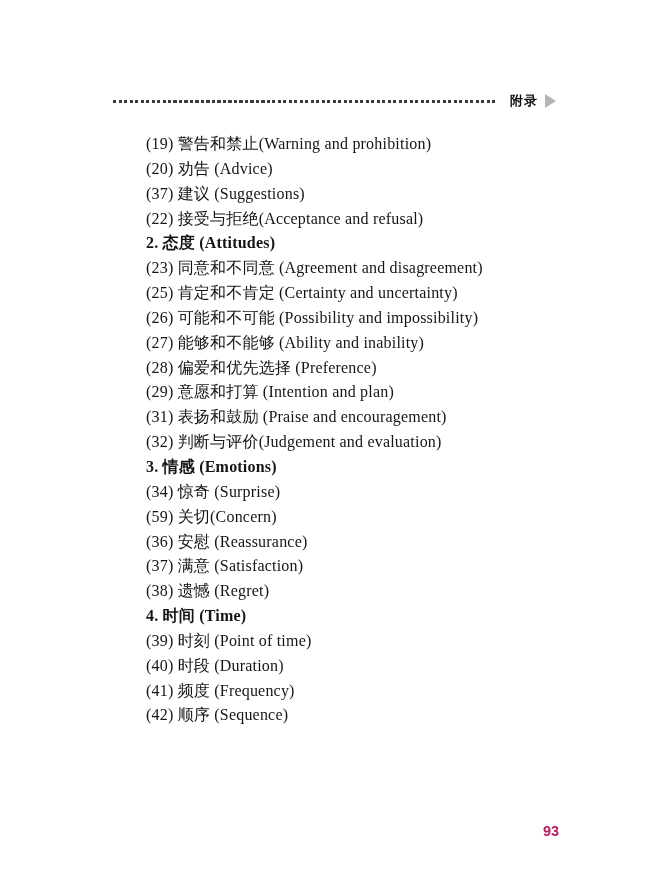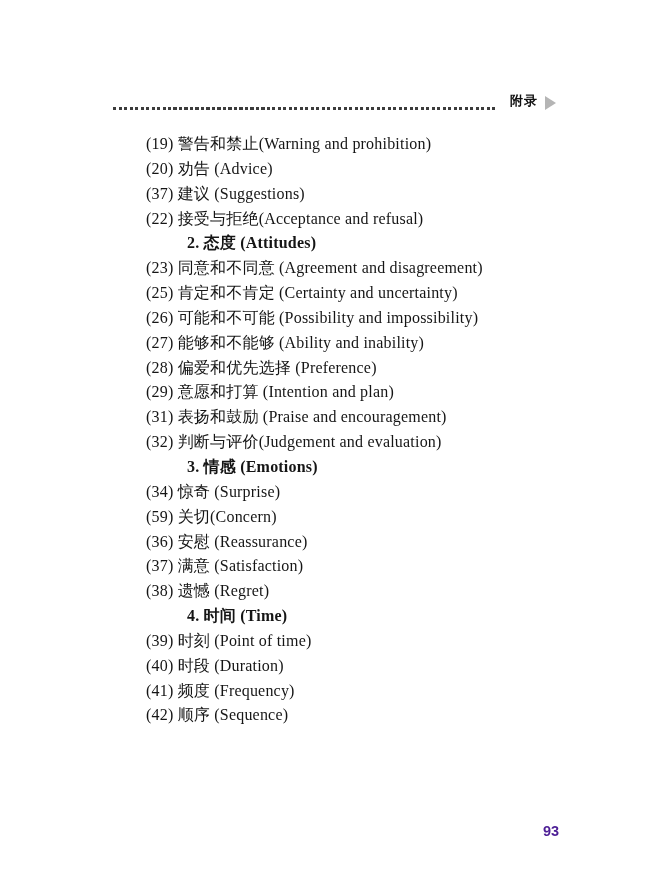--- a/index.html
+++ b/index.html
@@ -17,21 +17,21 @@
     overflow: hidden;
   }
   
   .running-head {
     position: absolute;
     top: 92px;
     left: 113px;
     width: 443px;
     height: 18px;
     display: flex;
-    align-items: flex-end;
+    align-items: center;
   }
   .dotted-rule {
     flex: 1 1 auto;
     height: 3px;
     background: repeating-linear-gradient(
       to right,
       #3c3c3c 0px, #3c3c3c 3px,
       transparent 3px, transparent 5.5px
     );
     margin-right: 12px;
@@ -60,32 +60,31 @@
     width: 470px;
   }
   .toc-item {
     font-size: 16px;
     line-height: 24.85px;
     white-space: nowrap;
     letter-spacing: 0.2px;
   }
   .toc-item.bold {
     font-weight: bold;
-    margin-left: 41px;
   }
   
   .page-number {
     position: absolute;
     left: 538px;
     top: 823px;
     width: 26px;
     text-align: center;
     font-size: 14.5px;
     font-weight: bold;
-    color: #4c1d95;
+    color: #be185d;
     font-family: "Liberation Sans", "DejaVu Sans", sans-serif;
   }
 </style>
 </head>
 <body>
 
 <div class="page">
 
   <div class="running-head">
     <div class="dotted-rule"></div>

